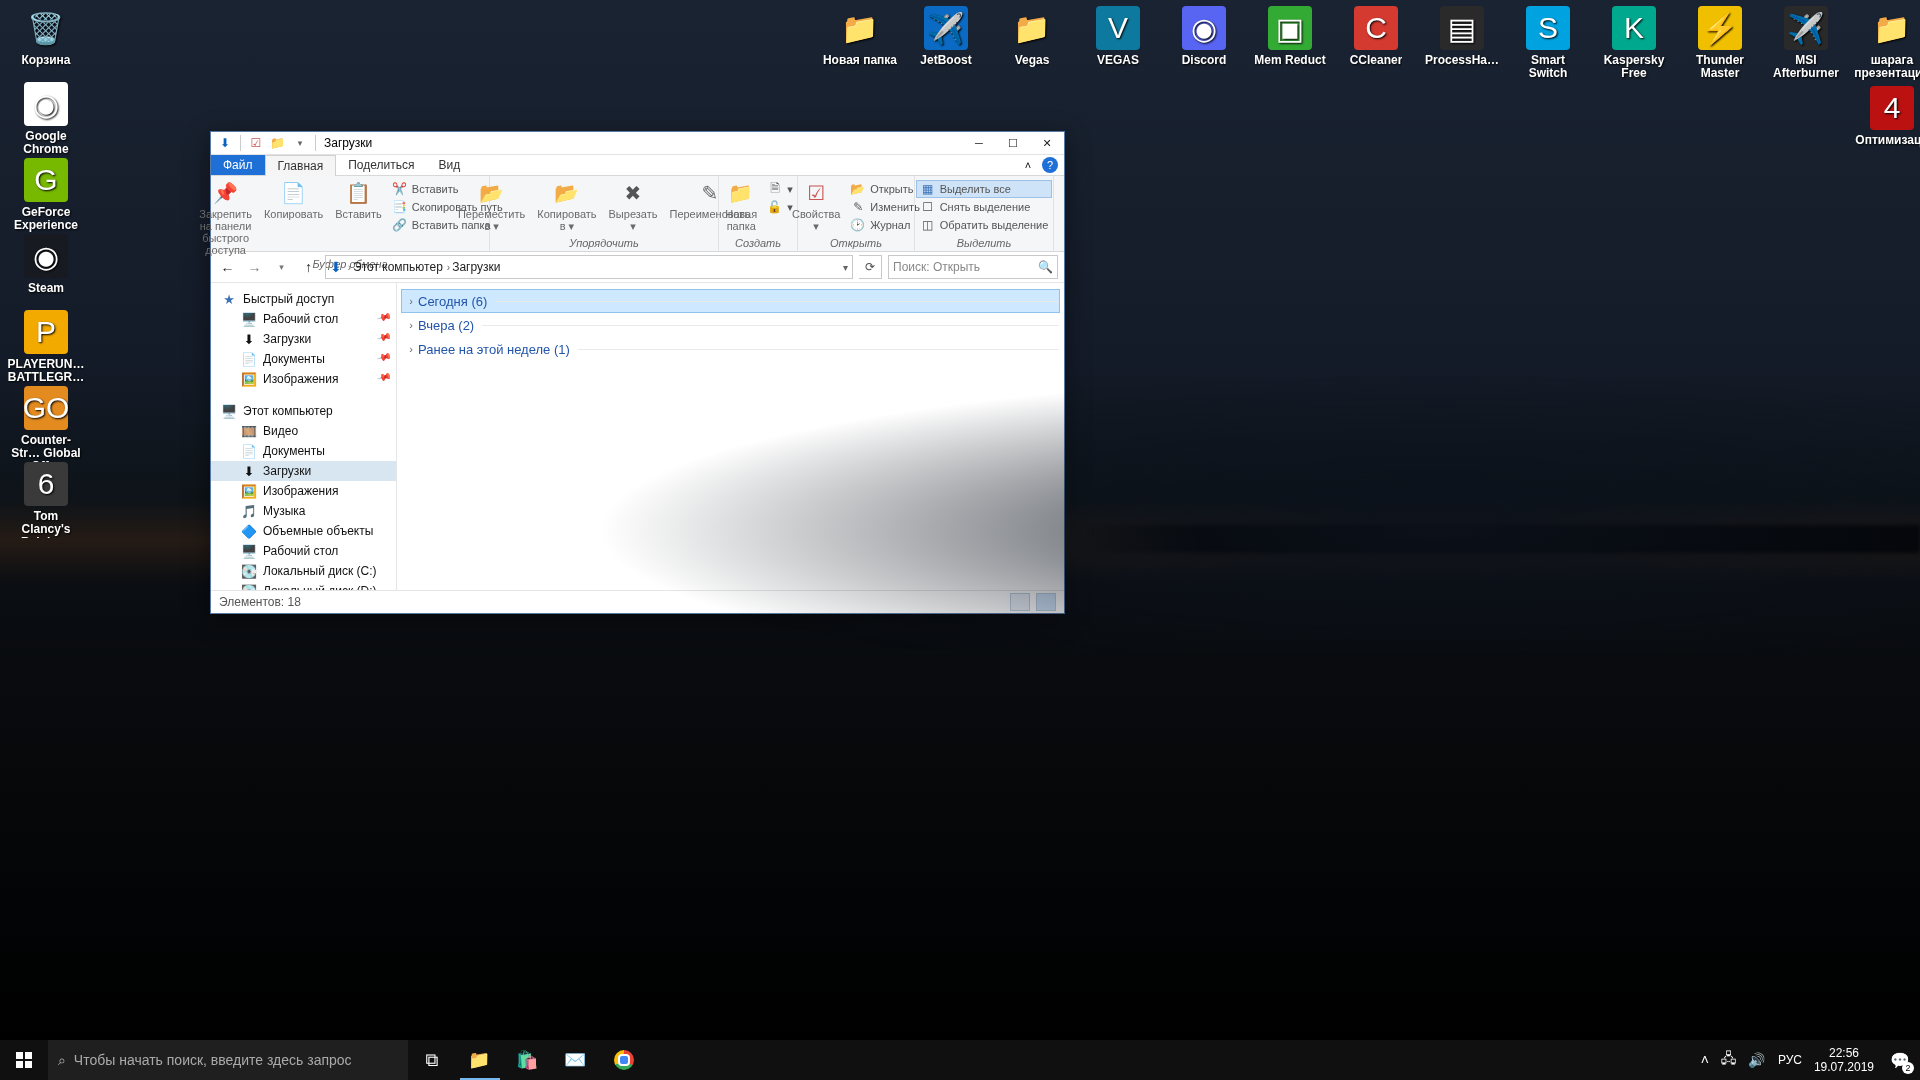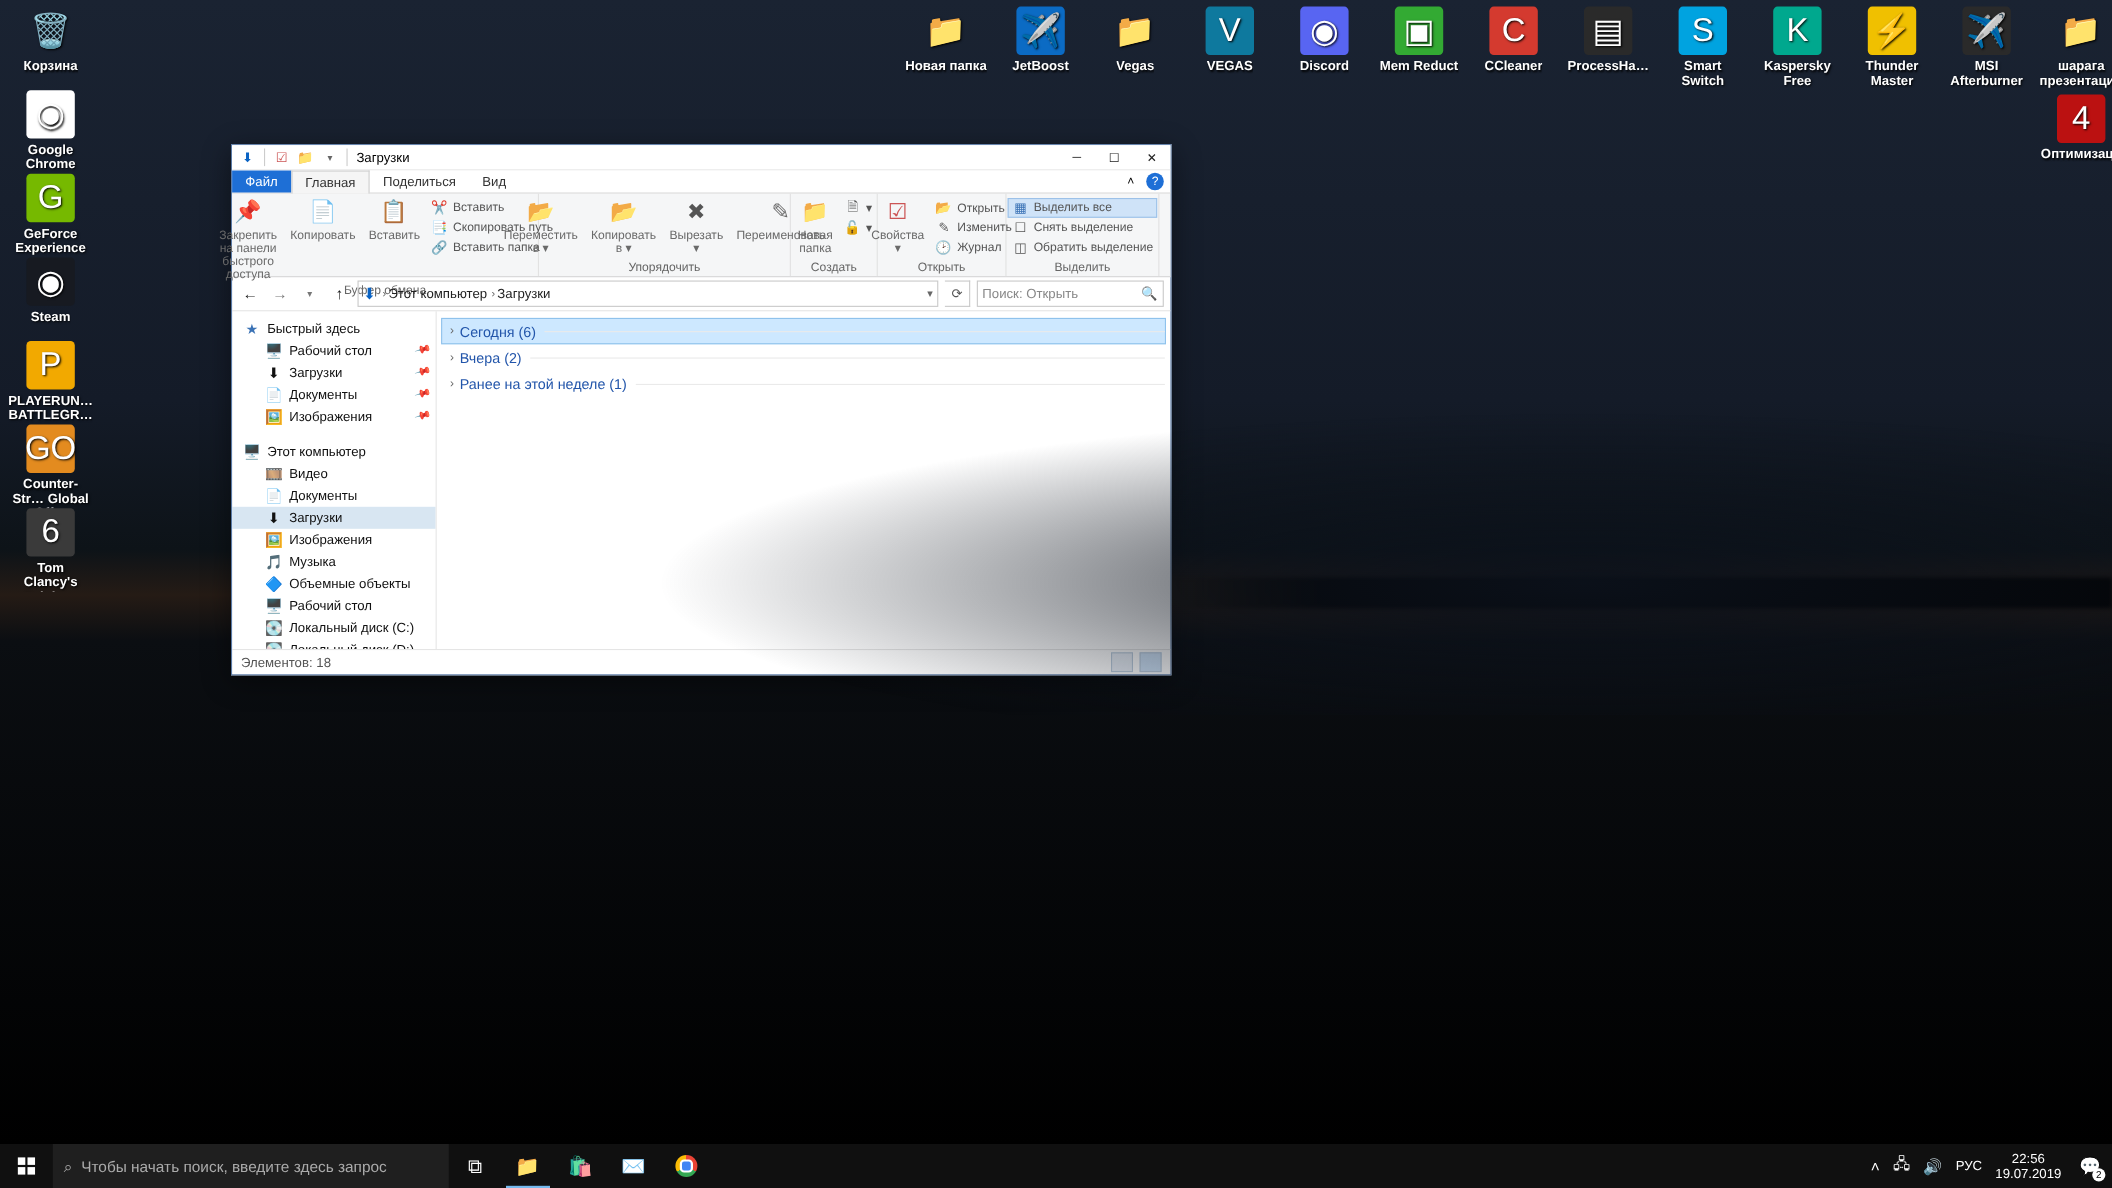--- a/index.html
+++ b/index.html
@@ -30,21 +30,21 @@
 #titlebar .wbtn{width:34px;height:22px;display:flex;align-items:center;justify-content:center;font-size:11px;color:#222;}
 #tabs{height:20px;background:#fff;display:flex;align-items:stretch;font-size:12px;position:relative;border-bottom:1px solid #d8d8d8;}
 #tabs .tab{padding:0 12px;display:flex;align-items:center;color:#333;}
 #tabs .tab.file{background:#1e6fd6;color:#fff;}
 #tabs .tab.active{background:#f5f5f5;border:1px solid #d0d0d0;border-bottom:none;margin-bottom:-1px;}
 #tabs .help{position:absolute;right:6px;top:2px;display:flex;gap:6px;}
 #tabs .help span{width:16px;height:16px;display:flex;align-items:center;justify-content:center;font-size:11px;}
 #ribbon{height:75px;background:#f5f6f7;border-bottom:1px solid #d8d8d8;display:flex;font-size:11px;color:#444;}
 .rgroup{border-right:1px solid #e2e2e2;display:flex;flex-direction:column;align-items:center;padding:2px 4px 0;}
 .rgroup .body{flex:1;display:flex;align-items:flex-start;}
-.rgroup .gname{font-size:11px;color:#666;text-align:center;padding:0 0 2px;}
+.rgroup .gname{font-size:11px;color:#666;text-align:center;padding:0 0 2px;font-style:italic;}
 .rbig{display:flex;flex-direction:column;align-items:center;justify-content:flex-start;padding:2px 6px;color:#6a6a6a;text-align:center;line-height:12px;}
 .rbig .ric{width:30px;height:26px;margin-bottom:2px;display:flex;align-items:center;justify-content:center;font-size:20px;}
 .rsmallcol{display:flex;flex-direction:column;gap:0;padding-top:2px;}
 .rsmall{display:flex;align-items:center;gap:4px;padding:1px 4px;white-space:nowrap;color:#555;}
 .rsmall .ric{width:16px;height:16px;display:flex;align-items:center;justify-content:center;font-size:12px;}
 .rsmall.sel{background:#cfe3f8;border:1px solid #9cc1e8;padding:0 3px;}
 #addrbar{height:30px;display:flex;align-items:center;gap:6px;padding:0 6px;border-bottom:1px solid #e5e5e5;}
 #addrbar .navbtn{width:21px;height:21px;display:flex;align-items:center;justify-content:center;color:#777;font-size:14px;}
 #addrbar .navbtn.enabled{color:#1a1a1a;}
 #crumbs{flex:1;height:22px;border:1px solid #c9c9c9;display:flex;align-items:center;font-size:12px;color:#222;padding:0 4px;gap:2px;overflow:hidden;}
@@ -351,21 +351,21 @@
       <div id="search">
         <span class="stext">Поиск: Открыть</span>
         <span>🔍</span>
       </div>
     </div>
 
     <div id="body">
       <div id="nav">
         <div class="navitem">
           <span class="nic" style="color:#3a72b5">★</span>
-          <span>Быстрый здесь</span>
+          <span>Быстрый доступ</span>
         </div>
         <div id="nav-quick-list">
             <div class="navitem child">
               <span class="nic">🖥️</span>
               <span>Рабочий стол</span>
               <span class="pin">📌</span>
             </div>
             <div class="navitem child">
               <span class="nic">⬇</span>
               <span>Загрузки</span>

